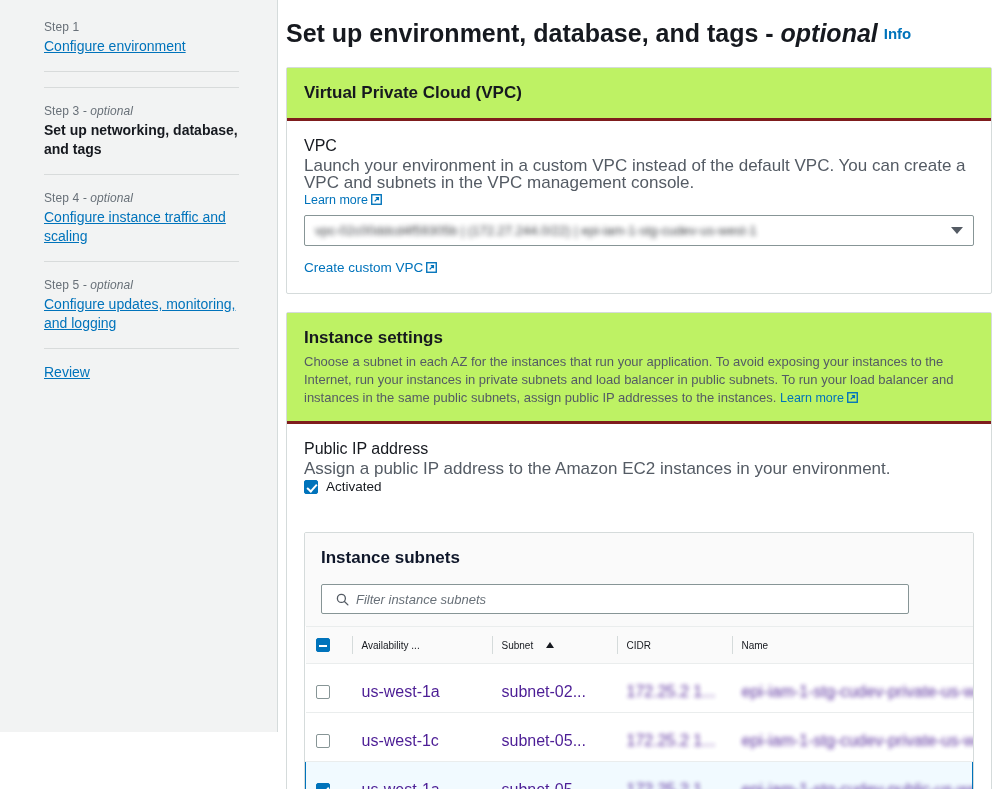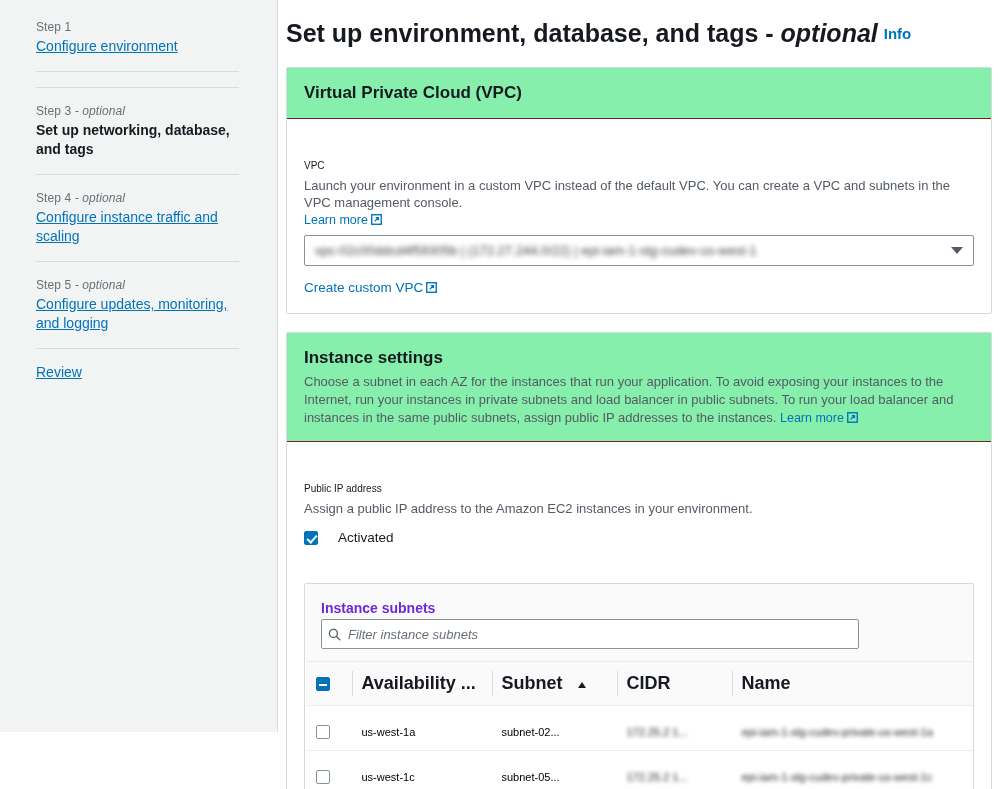--- a/index.html
+++ b/index.html
@@ -24,21 +24,21 @@
     height: 789px;
     background: #ffffff;
   }
 
   
   .sidebar {
     width: 278px;
     flex: 0 0 278px;
     background: #f2f3f3;
     border-right: 1px solid #d5dbdb;
-    padding: 18px 0 0 0;
+    padding: 18px 0 0 8px;
     height: 732px;
     overflow: hidden;
   }
 
   .step-block {
     padding: 0 38px 0 36px;
   }
 
   .step-label {
     font-size: 12px;
@@ -112,22 +112,22 @@
   
   .panel {
     background: #ffffff;
     border: 1px solid #d5dbdb;
     border-radius: 2px;
     margin-bottom: 18px;
   }
 
   .panel-header {
     padding: 14px 17px 14px 17px;
-    border-bottom: 1px solid #7f1d1d;
-    background: #86efac;
+    border-bottom: 3px solid #7f1d1d;
+    background: #bef264;
   }
 
   .panel-title {
     font-size: 17px;
     font-weight: bold;
     color: #16191f;
     line-height: 22px;
   }
 
   .panel-desc {
@@ -137,28 +137,27 @@
     margin-top: 4px;
     max-width: 680px;
   }
 
   .panel-body {
     padding: 16px 17px 18px 17px;
   }
 
   
   .field-label {
-    font-size: 10px;
+    font-size: 16px;
     color: #16191f;
     line-height: 18px;
     margin-bottom: 2px;
-    margin-top: 22px;
   }
   .field-desc {
-    font-size: 13px;
+    font-size: 17px;
     color: #545b64;
     line-height: 17px;
   }
 
   .link {
     color: #0073bb;
     text-decoration: none;
     cursor: pointer;
     font-size: 12.5px;
   }
@@ -237,22 +236,22 @@
     content: "";
     position: absolute;
     left: 2px; top: 5.5px;
     width: 8px; height: 2px;
     background: #ffffff;
   }
 
   .checkbox-row {
     display: flex;
     align-items: center;
-    margin-top: 12px;
-    gap: 20px;
+    margin-top: 1px;
+    gap: 8px;
   }
   .checkbox-row .cb-label {
     font-size: 13.5px;
     color: #16191f;
     line-height: 18px;
   }
 
   
   .inner-panel {
     margin: 18px 17px 20px 17px;
@@ -260,36 +259,36 @@
     border-radius: 2px;
     background: #ffffff;
     overflow: hidden;
   }
 
   .inner-panel-header {
     padding: 14px 16px 12px 16px;
     background: #fafafa;
   }
   .inner-panel-title {
-    font-size: 14px;
+    font-size: 17px;
     font-weight: bold;
-    color: #6d28d9;
+    color: #0f172a;
     line-height: 21px;
-    margin-bottom: 0;
+    margin-bottom: 16px;
   }
 
   .filter-box {
     height: 30px;
     border: 1px solid #879596;
     border-radius: 2px;
     background: #ffffff;
     display: flex;
     align-items: center;
-    padding: 0 6px;
-    width: 538px;
+    padding: 0 14px;
+    width: 588px;
     gap: 7px;
   }
   .search-glyph {
     width: 13px; height: 13px;
     flex: 0 0 auto;
   }
   .filter-input {
     border: none;
     outline: none;
     flex: 1 1 auto;
@@ -310,22 +309,22 @@
     border-collapse: collapse;
     table-layout: fixed;
   }
   table.subnets thead tr {
     background: #fafafa;
     border-top: 1px solid #eaeded;
     border-bottom: 1px solid #eaeded;
   }
   table.subnets th {
     text-align: left;
-    font-size: 18px;
-    font-weight: bold;
+    font-size: 10px;
+    font-weight: normal;
     color: #16191f;
     padding: 11px 8px 11px 10px;
     white-space: nowrap;
     position: relative;
     vertical-align: middle;
   }
   table.subnets th.div::before {
     content: "";
     position: absolute;
     left: 0; top: 9px; bottom: 9px;
@@ -342,22 +341,22 @@
     display: inline-block;
     margin-left: 10px;
     width: 0; height: 0;
     border-left: 4px solid transparent;
     border-right: 4px solid transparent;
     border-bottom: 6px solid #16191f;
     vertical-align: 1px;
   }
 
   table.subnets td {
-    font-size: 11px;
-    color: #000000;
+    font-size: 16px;
+    color: #4c1d95;
     padding: 19px 8px 11px 10px;
     border-bottom: 1px solid #eaeded;
     vertical-align: middle;
     white-space: nowrap;
     overflow: hidden;
   }
   td.col-cb { padding-left: 16px; }
 
   tr.row-selected td {
     background: #f1faff;

